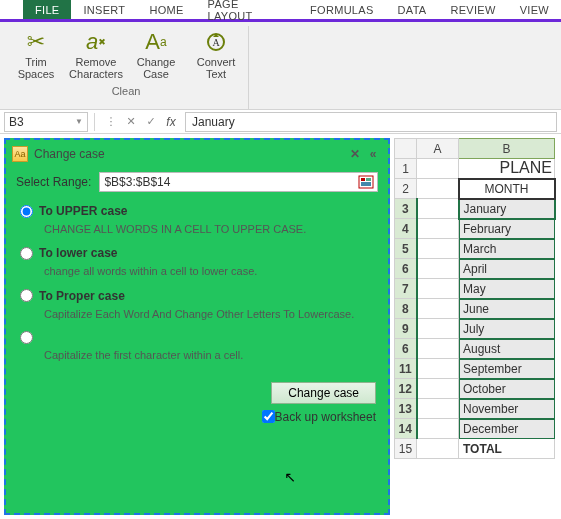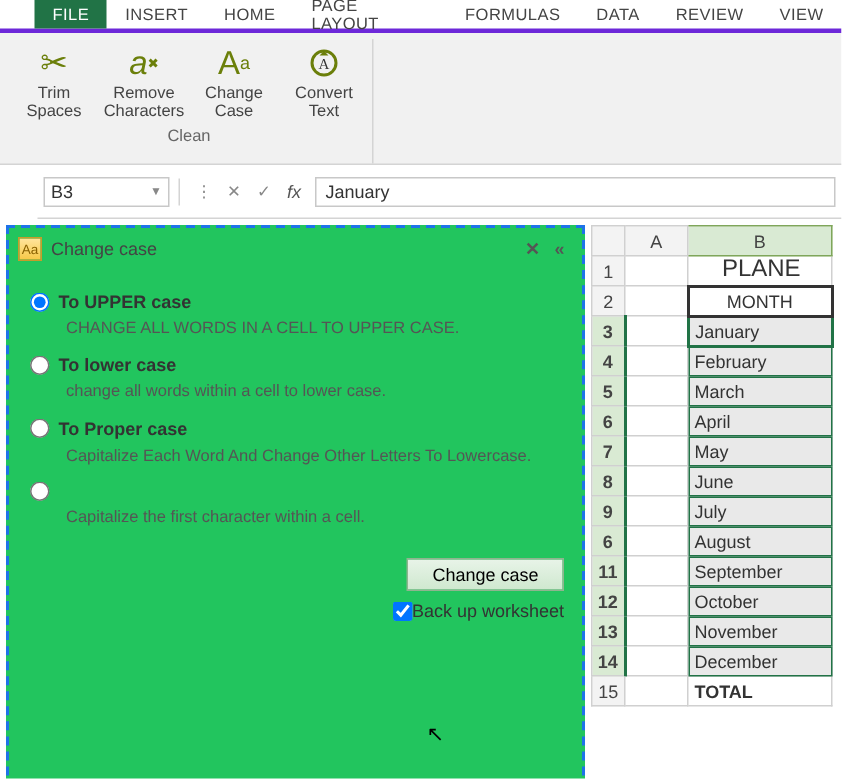--- a/index.html
+++ b/index.html
@@ -61,23 +61,22 @@
     align-items: center;
     width: 52px;
     cursor: pointer;
   }
   .ritem .ico { font-size: 22px; color: #6b7f0a; height: 28px; display:flex;align-items:center;justify-content:center;}
   .ritem .lbl { font-size: 11px; text-align: center; line-height: 1.1; color: #444; }
   
   .fbar {
     display: flex;
     align-items: center;
-    height: 36px;
+    height: 24px;
     border-bottom: 1px solid #d4d4d4;
-    margin-left: 25px;
   }
   .name-box {
     width: 84px;
     height: 20px;
     border: 1px solid #c8c8c8;
     margin-left: 4px;
     padding: 0 4px;
     font-size: 12px;
     display: flex;
     align-items: center;
@@ -154,21 +153,21 @@
     font-size:11px;color:#555;margin:4px 0 8px 24px;line-height:1.3;
   }
   .pane-footer {
     display:flex;flex-direction:column;align-items:flex-end;
     padding:4px 12px 8px 0;gap:6px;
   }
   .btn {
     border:1px solid #8fb48f;background:linear-gradient(#e8f4e8,#cfe8cf);
     padding:3px 16px;font-size:12px;cursor:pointer;
   }
-  .chk{display:flex;align-items:center;gap:0;font-size:12px;}
+  .chk{display:flex;align-items:flex-start;gap:0;font-size:12px;}
   .cursor-arrow{
     position:absolute;right:92px;bottom:28px;font-size:14px;color:#000;pointer-events:none;
   }
   
   .grid {
     flex:1;
     margin-top:4px;
     position:relative;
   }
   table.sheet{
@@ -188,21 +187,21 @@
   .sheet td.rowh{
     background:#f3f3f3;text-align:center;color:#444;width:22px;
   }
   .sheet td.rowh.sel{background:#d9ead3;font-weight:bold;border-right:2px solid #217346;}
   .sheet td.cell{padding:0 4px;background:#fff;}
   .sheet td.cellB{background:#e9e9e9;}
   .sheet td.cellB.sel{outline:1px solid #217346;outline-offset:-1px;}
   .sheet td.cellB.active{border:2px solid #217346;}
   .sheet td.total{font-weight:bold;background:#fff;}
   .sheet .hdrcell{font-weight:normal;text-align:center;border:2px solid #333;}
-  .sheet td.plane{font-weight:normal;text-align:center;font-size:16px;padding-right:2px;}
+  .sheet td.plane{font-weight:normal;text-align:right;font-size:16px;padding-right:2px;}
 </style>
 </head>
 <body>
 
 <div class="ribbon-tabs">
   <div class="tab file">FILE</div>
   <div class="tab">INSERT</div>
   <div class="tab">HOME</div>
   <div class="tab">PAGE LAYOUT</div>
   <div class="tab">FORMULAS</div>
@@ -263,20 +262,34 @@
 
   <div class="pane">
     <div class="pane-header">
       <div class="pane-title-ico">Aa</div>
       <span>Change case</span>
       <div class="spacer"></div>
       <div class="x">✕</div>
       <div class="chev">«</div>
     </div>
     <div class="pane-body">
+      <div class="row-range">
+        <span class="range-label">Select Range:</span>
+        <div class="range-input">
+          <span>$B$3:$B$14</span>
+          <span class="range-pick">
+            <svg width="16" height="14">
+                <rect x="1" y="1" width="14" height="12" fill="#fff" stroke="#b00"></rect>
+                <rect x="3" y="3" width="4" height="3" fill="#b00"></rect>
+                <rect x="8" y="3" width="5" height="3" fill="#5a8"></rect>
+                <rect x="3" y="7" width="10" height="4" fill="#48a"></rect>
+              </svg>
+          </span>
+        </div>
+      </div>
 
       <div class="opt">
         <label>
           <input type="radio" name="caseopt" checked="" style="">
           <span>To UPPER case</span>
         </label>
         <div class="opt-desc">CHANGE ALL WORDS IN A CELL TO UPPER CASE.</div>
       </div>
       <div class="opt">
         <label>

